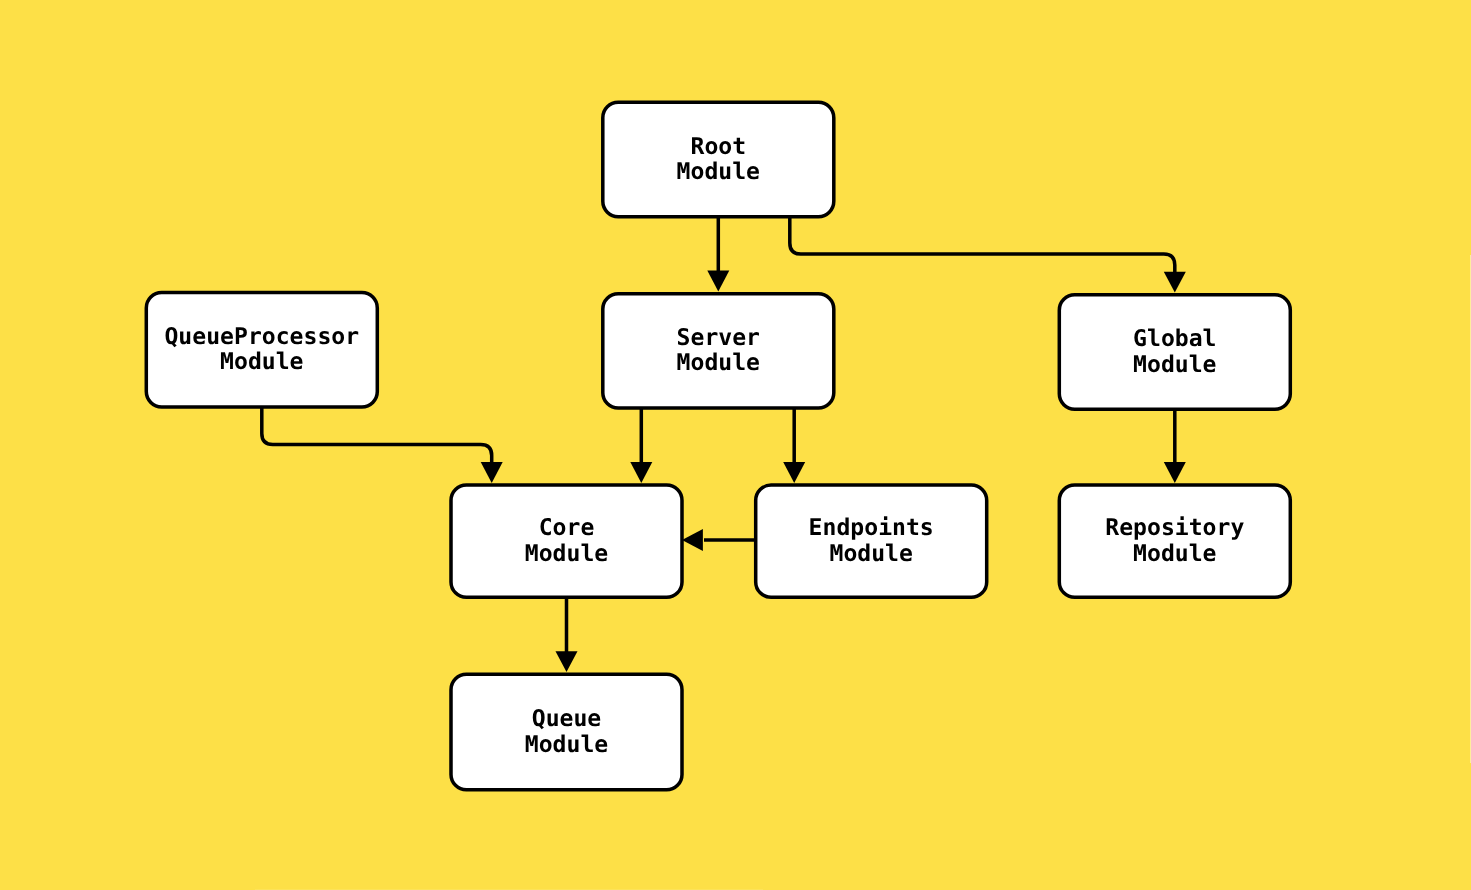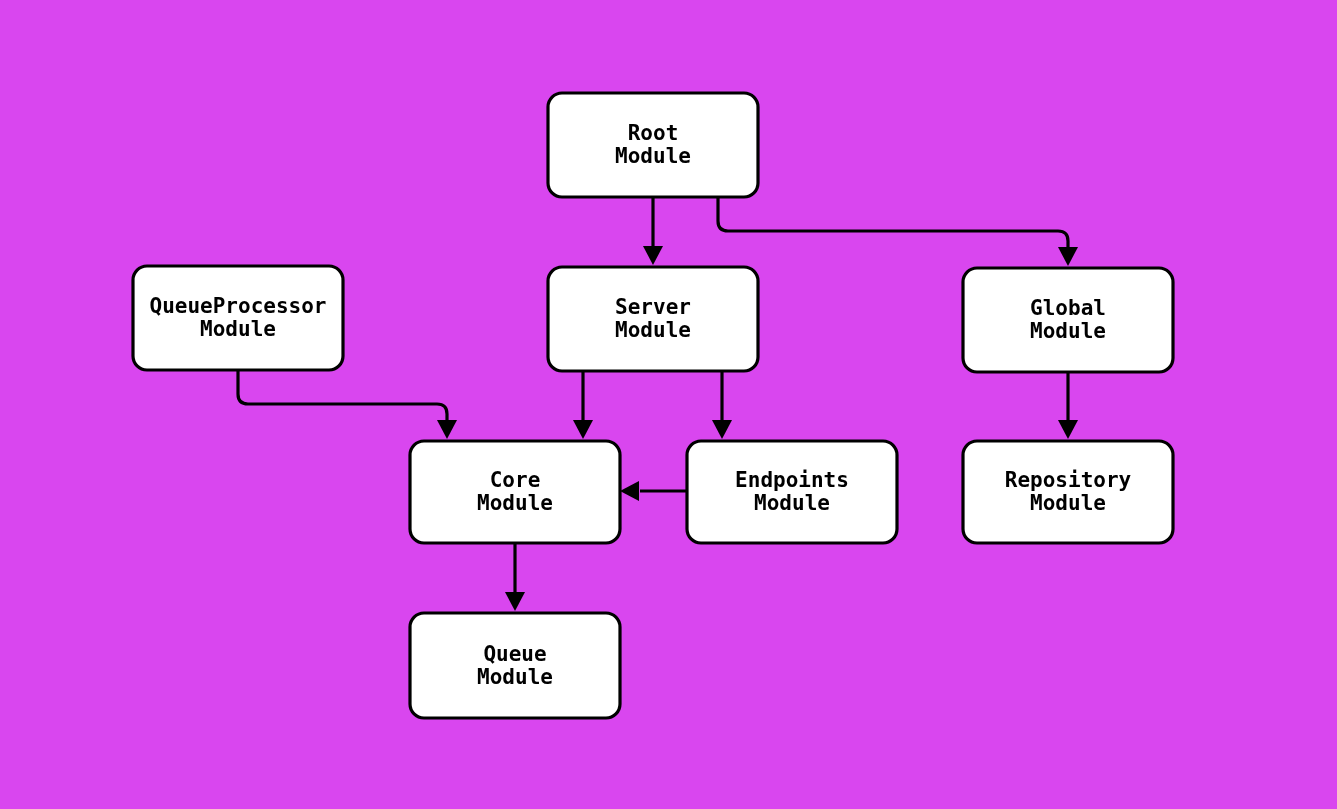--- a/index.html
+++ b/index.html
@@ -11,21 +11,21 @@
   body {
     width: 1337px;
     height: 809px;
     overflow: hidden;
     font-family: "DejaVu Sans Mono", "Liberation Mono", monospace;
   }
   #diagram-root {
     position: relative;
     width: 1337px;
     height: 809px;
-    background: #d946ef;
+    background: #fde047;
   }
   svg#diagram-canvas {
     display: block;
     width: 1337px;
     height: 809px;
   }
   .node-box {
     fill: #ffffff;
     stroke: #000000;
     stroke-width: 3.2;

